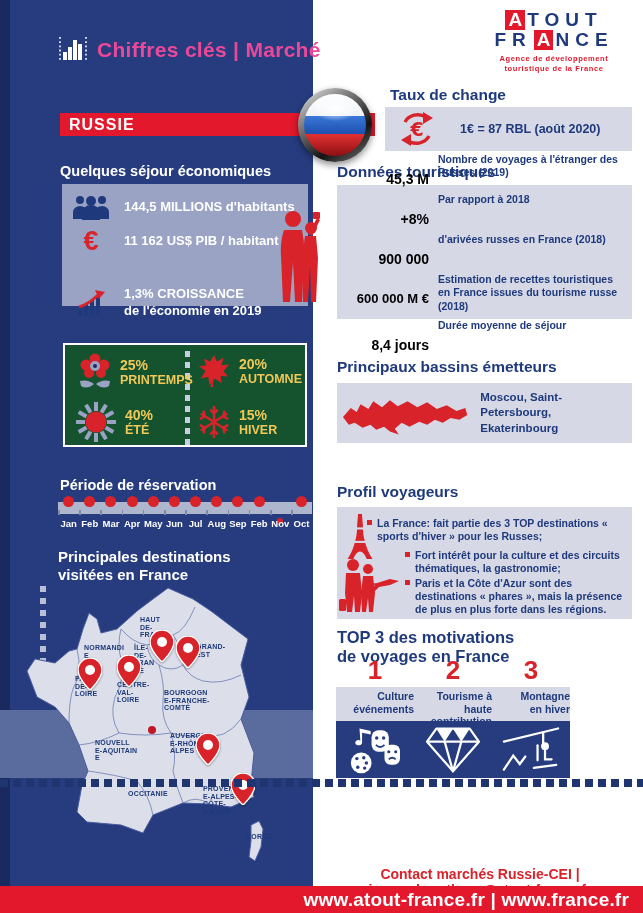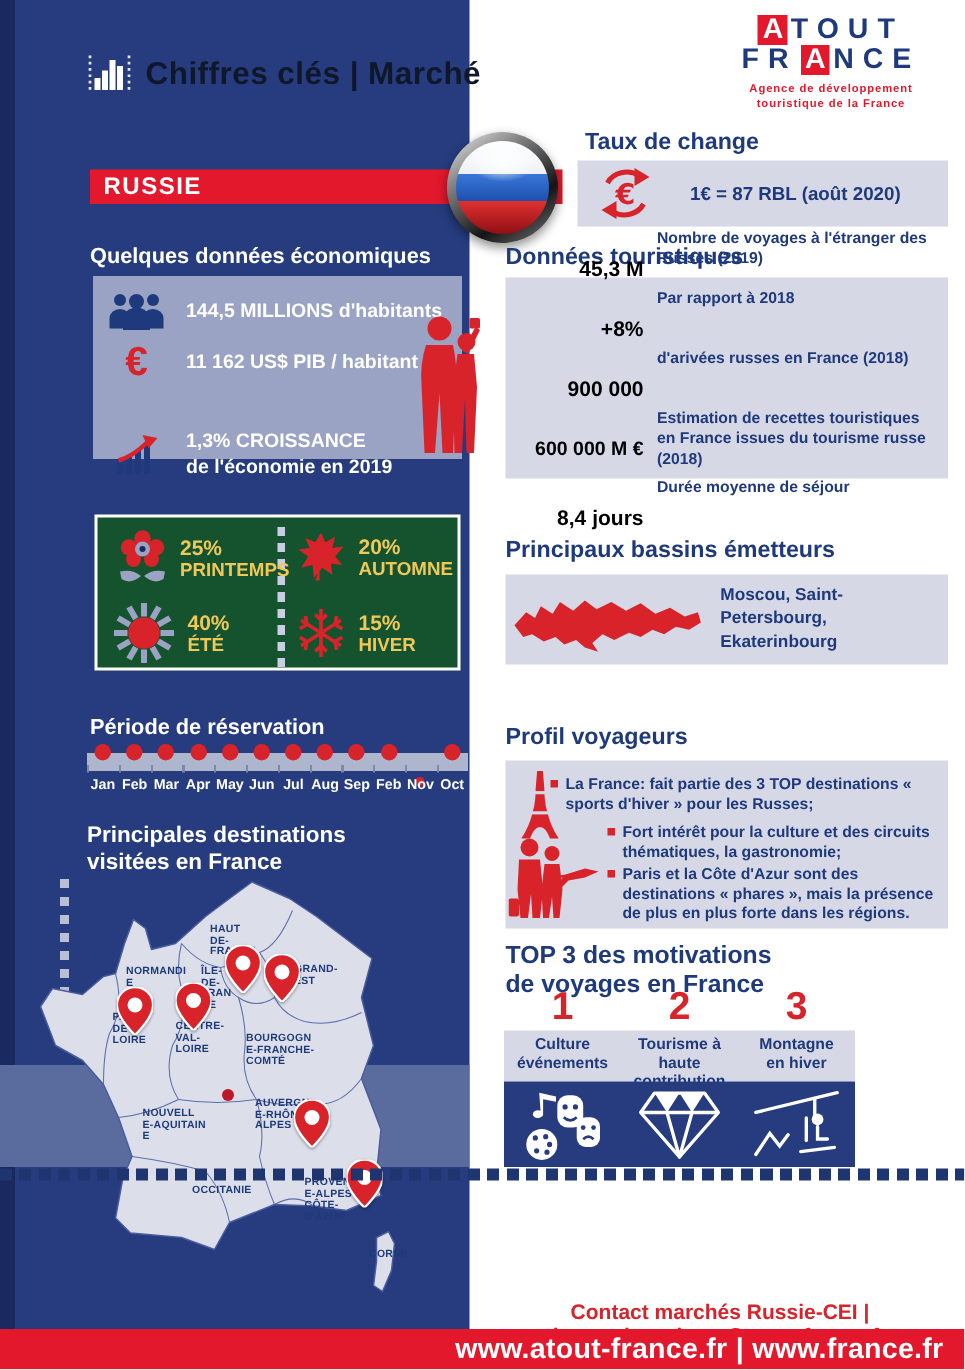--- a/index.html
+++ b/index.html
@@ -5,21 +5,21 @@
   html,body{margin:0;padding:0;}
   body{font-family:"Liberation Sans",sans-serif;}
   .page{position:relative;width:643px;height:913px;background:#ffffff;overflow:hidden;}
   .abs{position:absolute;}
   
   .left-strip{left:0;top:0;width:10px;height:886px;background:#1A2A60;}
   .left-panel{left:10px;top:0;width:303px;height:886px;background:#263C7E;}
   .band{left:0;top:710px;width:313px;height:68px;background:#5A6C9E;}
   
   .hdr{left:58px;top:36px;display:flex;align-items:center;gap:9px;}
-  .hdr-title{color:#0f172a;font-size:21px;font-weight:600;letter-spacing:.3px;}
+  .hdr-title{color:#ec4899;font-size:21px;font-weight:600;letter-spacing:.3px;}
   
   .logo{left:474px;top:10px;width:160px;text-align:center;}
   .logo-line{display:flex;justify-content:center;align-items:center;gap:2px;color:#1F3A7C;font-weight:bold;font-size:19px;letter-spacing:6px;line-height:20px;}
   .logo-a{background:#E3182C;color:#fff;letter-spacing:0;padding:0 3px;display:inline-block;}
   .logo-tagline{color:#E3182C;font-size:7.5px;font-weight:bold;white-space:pre-line;line-height:1.35;margin-top:4px;letter-spacing:.6px;}
   
   .russie{left:60px;top:113px;width:315px;height:23px;background:#E3182C;color:#fff;
           font-size:16px;font-weight:bold;letter-spacing:1px;line-height:23px;padding-left:9px;box-sizing:border-box;}
   .flag-outer{left:298px;top:88px;width:74px;height:74px;border-radius:50%;
      background:linear-gradient(145deg,#f2f2f2 0%,#8a8a8a 28%,#141414 68%,#7c7c7c 100%);
@@ -84,21 +84,21 @@
   .profile-box{left:337px;top:507px;width:295px;height:112px;background:#D6D8E6;}
   .eiffel{position:absolute;left:10px;top:6px;}
   .travelers2{position:absolute;left:2px;top:48px;}
   .bullet{position:absolute;display:flex;gap:5px;color:#1F3A7C;font-size:10.5px;font-weight:bold;line-height:1.25;}
   .bullet:before{content:'';width:5px;height:5px;background:#D8232A;margin-top:3px;flex:none;}
   
   .top3-title{left:337px;top:628px;white-space:pre-line;font-size:16.5px;line-height:1.15;}
   .ranks{left:336px;top:657px;width:234px;display:flex;}
   .ranks span{flex:1;text-align:center;color:#D8232A;font-size:26px;font-weight:bold;line-height:1;}
   .top3-labels{left:336px;top:687px;width:234px;height:34px;background:#D6D8E6;display:flex;}
-  .top3-labels span{flex:1;text-align:center;color:#1F3A7C;font-size:10.5px;font-weight:bold;white-space:pre-line;line-height:1.2;padding-top:3px;}
+  .top3-labels span{flex:1;text-align:right;color:#1F3A7C;font-size:10.5px;font-weight:bold;white-space:pre-line;line-height:1.2;padding-top:3px;}
   .top3-icons{left:336px;top:721px;width:234px;height:57px;background:#263C7E;display:flex;}
   .top3-icons .cell{flex:1;display:flex;align-items:center;justify-content:center;}
   
   .contact{left:324px;top:866px;width:312px;color:#D8232A;font-size:14px;font-weight:600;text-align:center;}
   .footer-bar{left:0;top:886px;width:643px;height:27px;background:#E3182C;color:#fff;
      font-size:19px;font-weight:bold;text-align:right;line-height:27px;padding-right:14px;box-sizing:border-box;letter-spacing:.2px;}
 </style>
 </head>
 <body>
 
@@ -144,21 +144,21 @@
     <svg width="38" height="36" viewBox="0 0 38 36">
       <path d="M7,11 A14,12 0 0 1 28,6" stroke="#D8232A" stroke-width="3.4" fill="none"></path>
       <polygon points="25,1 35,7 25,13" fill="#D8232A"></polygon>
       <path d="M31,25 A14,12 0 0 1 10,30" stroke="#D8232A" stroke-width="3.4" fill="none"></path>
       <polygon points="13,23 3,29 13,35" fill="#D8232A"></polygon>
       <text x="19" y="25" font-size="19" font-weight="bold" fill="#D8232A" text-anchor="middle" font-family="DejaVu Sans,sans-serif">€</text>
     </svg>
     <span class="exch-value">1€ = 87 RBL (août 2020)</span>
   </div>
 
-  <div class="abs eco-title">Quelques données économiques</div>
+  <div class="abs eco-title">Quelques séjour économiques</div>
   <div class="abs eco-box">
     <div class="eco-row" style="top:10px;">
       <svg width="38" height="26" viewBox="0 0 38 26" fill="#1F3A7C">
         <circle cx="8" cy="6" r="4"></circle>
           <path d="M1,25 v-7 a7,6 0 0 1 14,0 v7 z"></path>
         <circle cx="30" cy="6" r="4"></circle>
           <path d="M23,25 v-7 a7,6 0 0 1 14,0 v7 z"></path>
         <circle cx="19" cy="7" r="5"></circle>
           <path d="M10,26 v-7 a9,8 0 0 1 18,0 v7 z"></path>
       </svg>

